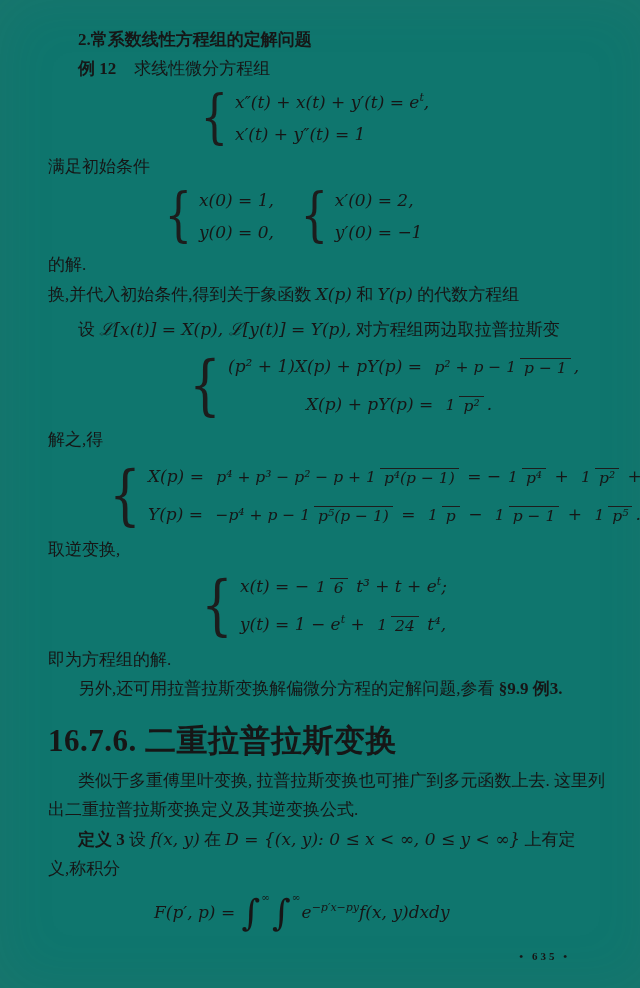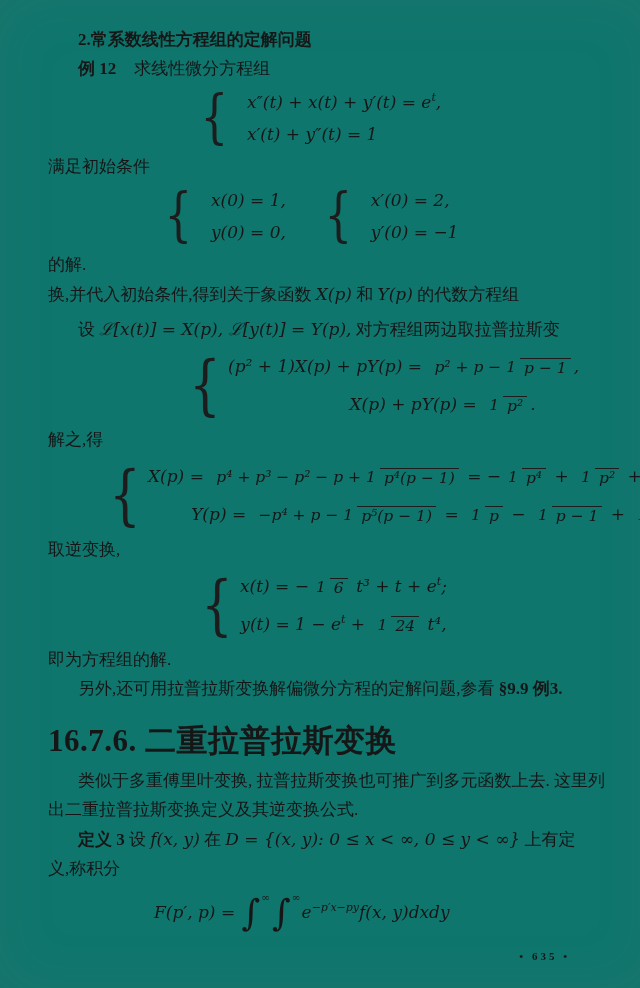--- a/index.html
+++ b/index.html
@@ -26,22 +26,22 @@
   .sys{display:flex;align-items:center;margin:4px 0;}
   .sysrowpair{display:flex;align-items:flex-start;margin:4px 0;}
   .brace{
     font-family:"DejaVu Serif",serif;font-weight:200;font-style:normal;
     line-height:.82;display:inline-block;transform:scaleX(.75);
     margin-right:2px;color:#1c1c1c;
   }
   .b-sm{font-size:58px;}
   .b-md{font-size:66px;}
   .rows{display:flex;flex-direction:column;}
-  .g6>*{margin:3px 12px;}
-  .g10>*{margin:6px 0;text-align:center;}
+  .g6>*{margin:3px 0;}
+  .g10>*{margin:6px 0;}
   .mrow{white-space:nowrap;line-height:26px;}
   
   .frac{display:inline-flex;flex-direction:row;align-items:center;vertical-align:middle;margin:0 3px;font-size:15.5px;line-height:1.15;}
   .frac .fn{padding:0 4px;}
   .frac .fd{border-top:1.4px solid #1d1d1d;padding:1px 4px 0 4px;}
   
   .intg{display:inline-flex;align-items:center;vertical-align:middle;margin:0 1px;}
   .intg .isign{font-size:36px;line-height:1;font-style:normal;font-family:"DejaVu Serif",serif;}
   .intg .ilims{display:inline-flex;flex-direction:column;justify-content:space-between;height:42px;font-size:10.5px;line-height:1;margin-left:1px;padding:2px 0;font-style:italic;}
   .sec-heading{font-size:31px;font-weight:bold;margin:24px 0 12px 0;letter-spacing:.5px;line-height:30px;}

